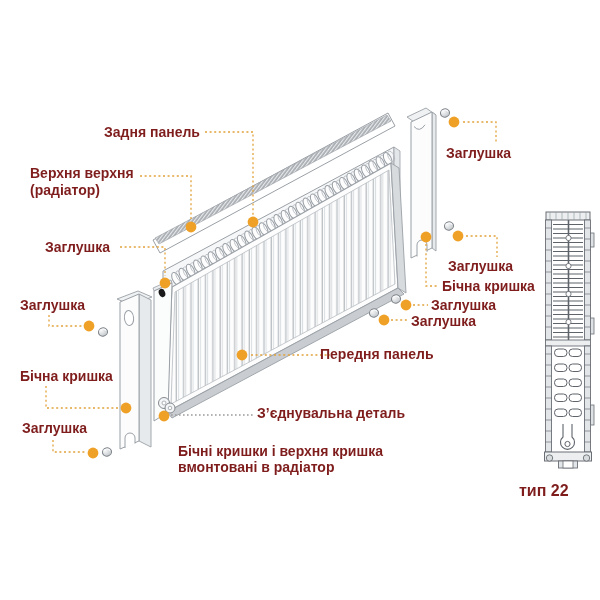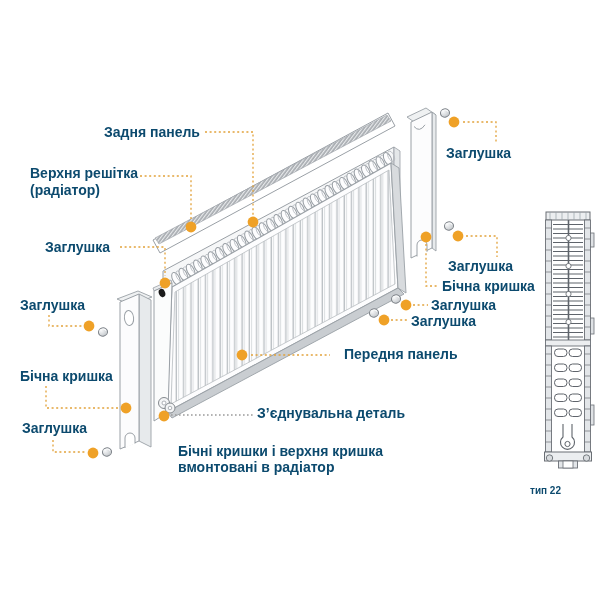--- a/index.html
+++ b/index.html
@@ -1,35 +1,35 @@
 <!DOCTYPE html>
 <html><head>
 <meta charset="utf-8">
 <style>
   html,body{margin:0;padding:0;background:#fff;}
   #stage{position:relative;width:600px;height:600px;background:#ffffff;overflow:hidden;
          font-family:"Liberation Sans",sans-serif;}
   #art{position:absolute;left:0;top:0;}
-  .lbl{position:absolute;font:bold 14px "Liberation Sans",sans-serif;color:#0c4a6e;
+  .lbl{position:absolute;font:bold 14px "Liberation Sans",sans-serif;color:#7f1d1d;
        white-space:nowrap;line-height:17px;}
   .lbl-back{left:104px;top:124px;}
   .lbl-topcover{left:30px;top:165px;}
   .lbl-convector{left:45px;top:239px;}
   .lbl-plug-lt{left:20px;top:297px;}
   .lbl-sidecover-l{left:20px;top:368px;}
   .lbl-plug-lb{left:22px;top:420px;}
   .lbl-plug-rt{left:446px;top:145px;}
   .lbl-plug-rm{left:448px;top:258px;}
   .lbl-sidecover-r{left:442px;top:278px;}
   .lbl-plug-ra{left:431px;top:297px;}
   .lbl-plug-rb{left:411px;top:313px;}
-  .lbl-front{left:344px;top:346px;}
+  .lbl-front{left:320px;top:346px;}
   .lbl-connector{left:257px;top:405px;}
   .lbl-note{left:178px;top:443px;line-height:16px;}
-  .lbl-type{left:530px;top:482px;font-size:10px;}
+  .lbl-type{left:519px;top:482px;font-size:16px;}
 </style>
 </head>
 <body>
 
 <div id="stage">
 
 <svg id="art" width="600" height="600" viewBox="0 0 600 600">
   <defs>
     <pattern id="hatch" patternUnits="userSpaceOnUse" width="2.8" height="9" patternTransform="rotate(37)">
       <line x1="1" y1="0" x2="1" y2="9" stroke="#81878d" stroke-width="1.05"></line>
@@ -214,21 +214,21 @@
     <circle cx="406" cy="305" r="5.4"></circle>
     <circle cx="384" cy="320" r="5.4"></circle>
     <circle cx="242" cy="355" r="5.4"></circle>
     <circle cx="164" cy="416" r="5.4"></circle>
   </g>
 </svg>
 
   <div class="lbl lbl-back">Задня панель</div>
 
   <div class="lbl lbl-topcover">
-    <div>Верхня решітка</div>
+    <div>Верхня верхня</div>
     <div>(радіатор)</div>
   </div>
 
   <div class="lbl lbl-convector">Заглушка</div>
 
   <div class="lbl lbl-plug-lt">Заглушка</div>
 
   <div class="lbl lbl-sidecover-l">Бічна кришка</div>
 
   <div class="lbl lbl-plug-lb">Заглушка</div>

